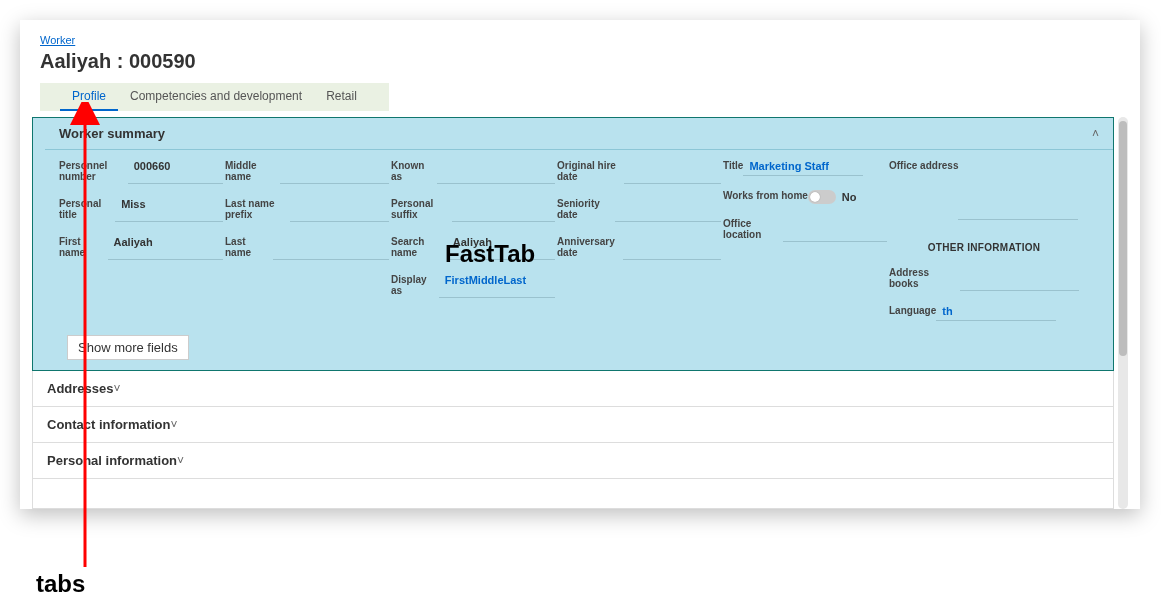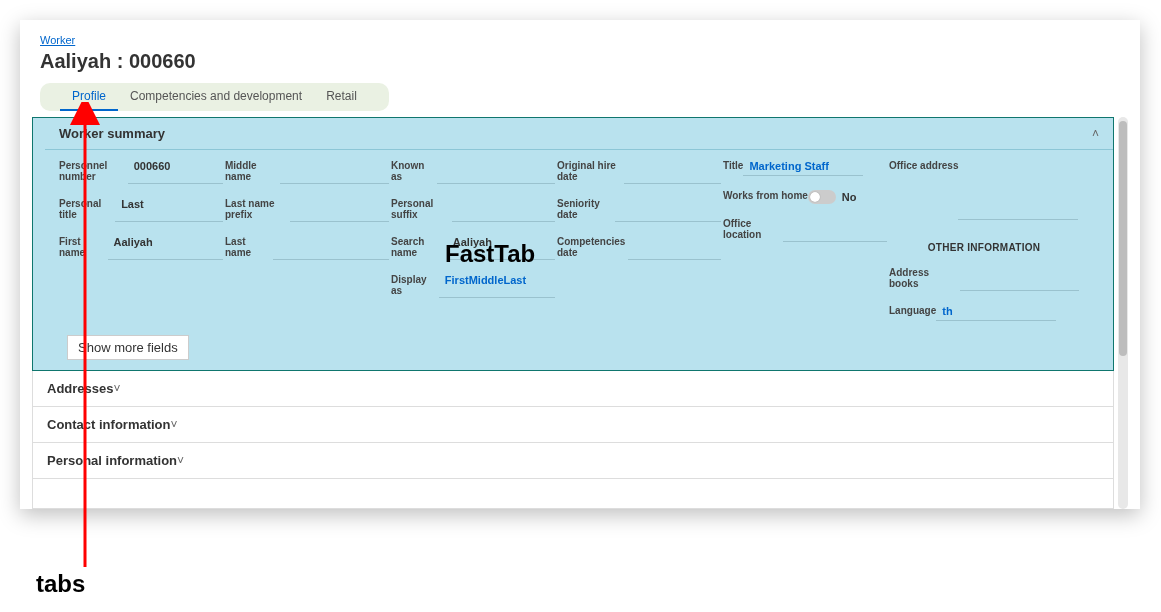--- a/index.html
+++ b/index.html
@@ -23,21 +23,21 @@
       color: #333;
       padding: 2px 20px 10px 20px;
     }
     .tabs-row {
       display: flex;
       gap: 0;
       padding: 0 20px;
       background: #eaf1e3;
       width: fit-content;
       margin-left: 20px;
-      border-radius: 10px;
+      border-radius: 0;
     }
     .tab {
       font-size: 12px;
       color: #555;
       padding: 6px 12px;
       cursor: pointer;
     }
     .tab.active {
       color: #0066cc;
       border-bottom: 2px solid #0066cc;
@@ -183,21 +183,21 @@
     }
     .outer { position: relative; width: 1161px; height: 612px; }
   </style>
 </head>
 <body>
 
 <div class="outer">
   <div class="page-wrap">
 
     <a class="breadcrumb">Worker</a>
-    <h1 class="page-title">Aaliyah : 000660</h1>
+    <h1 class="page-title">Aaliyah : 000590</h1>
 
     <div class="tabs-row">
       <div class="tab active">Profile</div>
       <div class="tab">Competencies and development</div>
       <div class="tab">Retail</div>
     </div>
 
     <div class="content-area">
       <div class="panels">
 
@@ -210,21 +210,21 @@
           <div class="fasttab-body">
             <div class="fasttab-overlay">FastTab</div>
 
             <div class="col">
               <div class="field-block">
                 <span class="field-label">Personnel number</span>
                 <span class="field-value indent">000660</span>
               </div>
               <div class="field-block">
                 <span class="field-label">Personal title</span>
-                <span class="field-value indent">Last</span>
+                <span class="field-value indent">Miss</span>
               </div>
               <div class="field-block">
                 <span class="field-label">First name</span>
                 <span class="field-value indent">Aaliyah</span>
               </div>
             </div>
 
             <div class="col">
               <div class="field-block">
                 <span class="field-label">Middle name</span>
@@ -262,21 +262,21 @@
             <div class="col">
               <div class="field-block">
                 <span class="field-label">Original hire date</span>
                 <span class="field-value"></span>
               </div>
               <div class="field-block">
                 <span class="field-label">Seniority date</span>
                 <span class="field-value"></span>
               </div>
               <div class="field-block">
-                <span class="field-label">Competencies date</span>
+                <span class="field-label">Anniversary date</span>
                 <span class="field-value"></span>
               </div>
             </div>
 
             <div class="col">
               <div class="field-block">
                 <span class="field-label">Title</span>
                 <span class="field-value link indent">Marketing Staff</span>
               </div>
               <div class="field-block">

